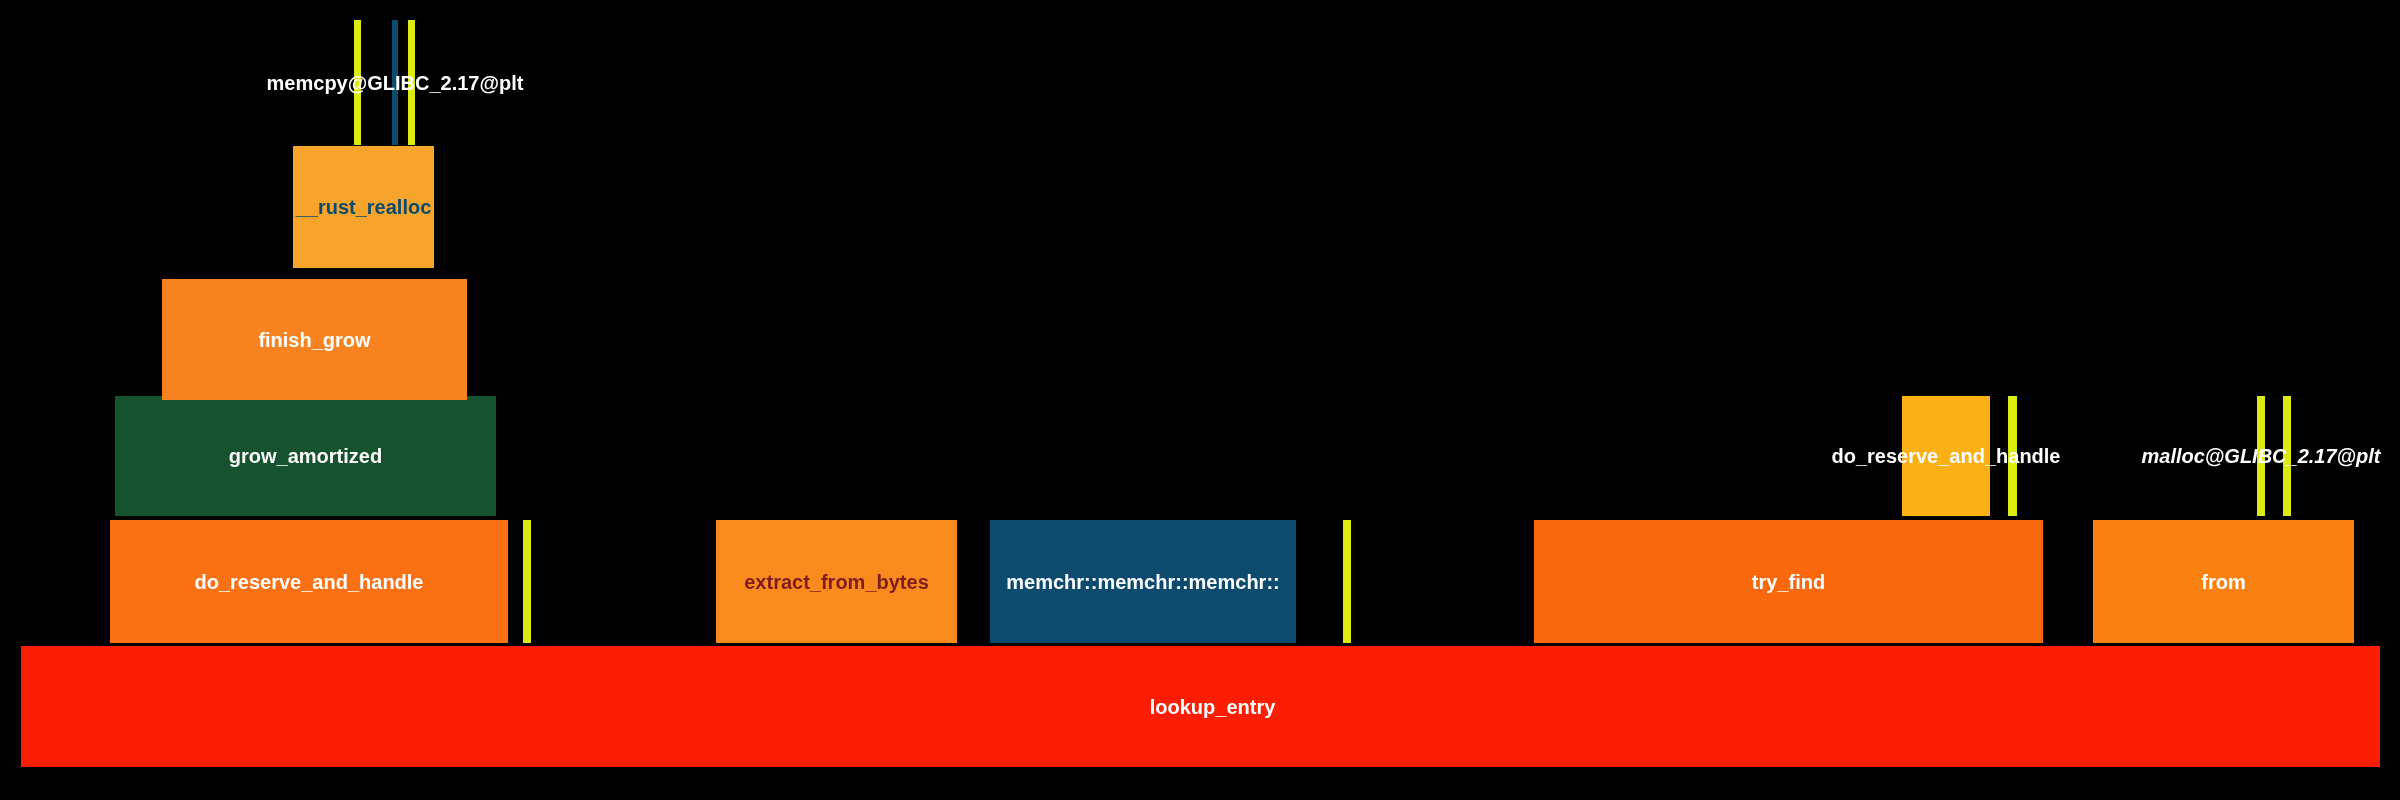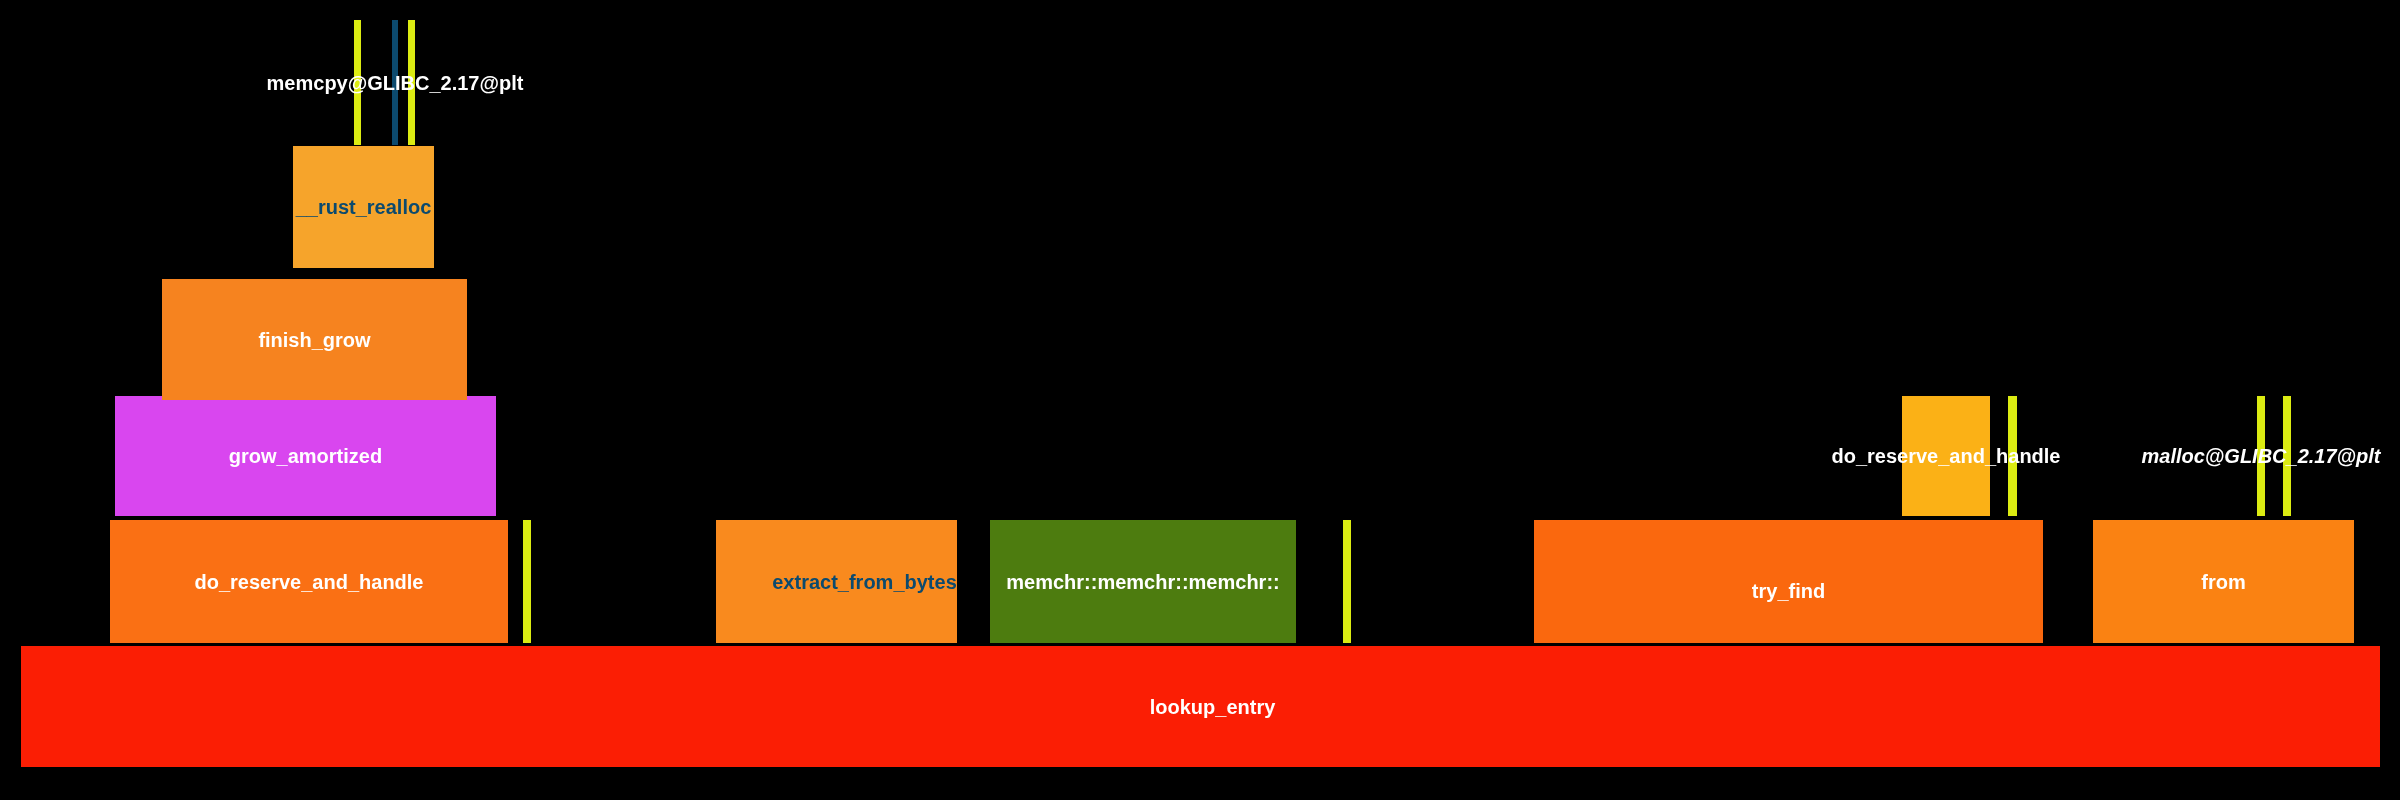--- a/index.html
+++ b/index.html
@@ -38,33 +38,33 @@
 <div class="stage">
   <div id="frames-root">
       <div class="frame" style="left: 21px; top: 646px; width: 2359px; height: 121px; background: rgb(251, 30, 4);">
         <span class="lbl" style="color: rgb(255, 255, 255); margin-left: 12px;">lookup_entry</span>
       </div>
       <div class="frame" style="left: 110px; top: 520px; width: 398px; height: 123px; background: rgb(250, 112, 20);">
         <span class="lbl" style="color: rgb(255, 255, 255);">do_reserve_and_handle</span>
       </div>
       <div class="frame" style="left: 523px; top: 520px; width: 8px; height: 123px; background: rgb(220, 236, 18);"></div>
       <div class="frame" style="left: 716px; top: 520px; width: 241px; height: 123px; background: rgb(249, 138, 30);">
-        <span class="lbl" style="color: #0c4a6e; margin-left: 28px;">extract_from_bytes</span>
+        <span class="lbl" style="color: #7f1d1d;">extract_from_bytes</span>
       </div>
-      <div class="frame" style="left: 990px; top: 520px; width: 306px; height: 123px; background: #4d7c0f;">
+      <div class="frame" style="left: 990px; top: 520px; width: 306px; height: 123px; background: #0c4a6e;">
         <span class="lbl" style="color: rgb(255, 255, 255);">memchr::memchr::memchr::</span>
       </div>
       <div class="frame" style="left: 1343px; top: 520px; width: 8px; height: 123px; background: rgb(220, 236, 18);"></div>
       <div class="frame" style="left: 1534px; top: 520px; width: 509px; height: 123px; background: rgb(250, 104, 14);">
-        <span class="lbl" style="color: rgb(255, 255, 255); margin-top: 9px;">try_find</span>
+        <span class="lbl" style="color: rgb(255, 255, 255);">try_find</span>
       </div>
       <div class="frame" style="left: 2093px; top: 520px; width: 261px; height: 123px; background: rgb(250, 130, 18); text-decoration: underline;">
         <span class="lbl" style="color: rgb(255, 255, 255);">from</span>
       </div>
-      <div class="frame" style="left: 115px; top: 396px; width: 381px; height: 120px; background: #d946ef;">
+      <div class="frame" style="left: 115px; top: 396px; width: 381px; height: 120px; background: #14532d;">
         <span class="lbl" style="color: rgb(255, 255, 255);">grow_amortized</span>
       </div>
       <div class="frame" style="left: 1902px; top: 396px; width: 88px; height: 120px; background: rgb(251, 177, 22);">
         <span class="lbl" style="color: rgb(255, 255, 255);">do_reserve_and_handle</span>
       </div>
       <div class="frame" style="left: 2008px; top: 396px; width: 9px; height: 120px; background: rgb(220, 236, 18);"></div>
       <div class="frame" style="left: 2257px; top: 396px; width: 8px; height: 120px; background: rgb(220, 236, 18);">
         <span class="lbl" style="color: rgb(255, 255, 255); font-style: italic;">malloc@GLIBC_2.17@plt</span>
       </div>
       <div class="frame" style="left: 2283px; top: 396px; width: 8px; height: 120px; background: rgb(220, 236, 18);"></div>

